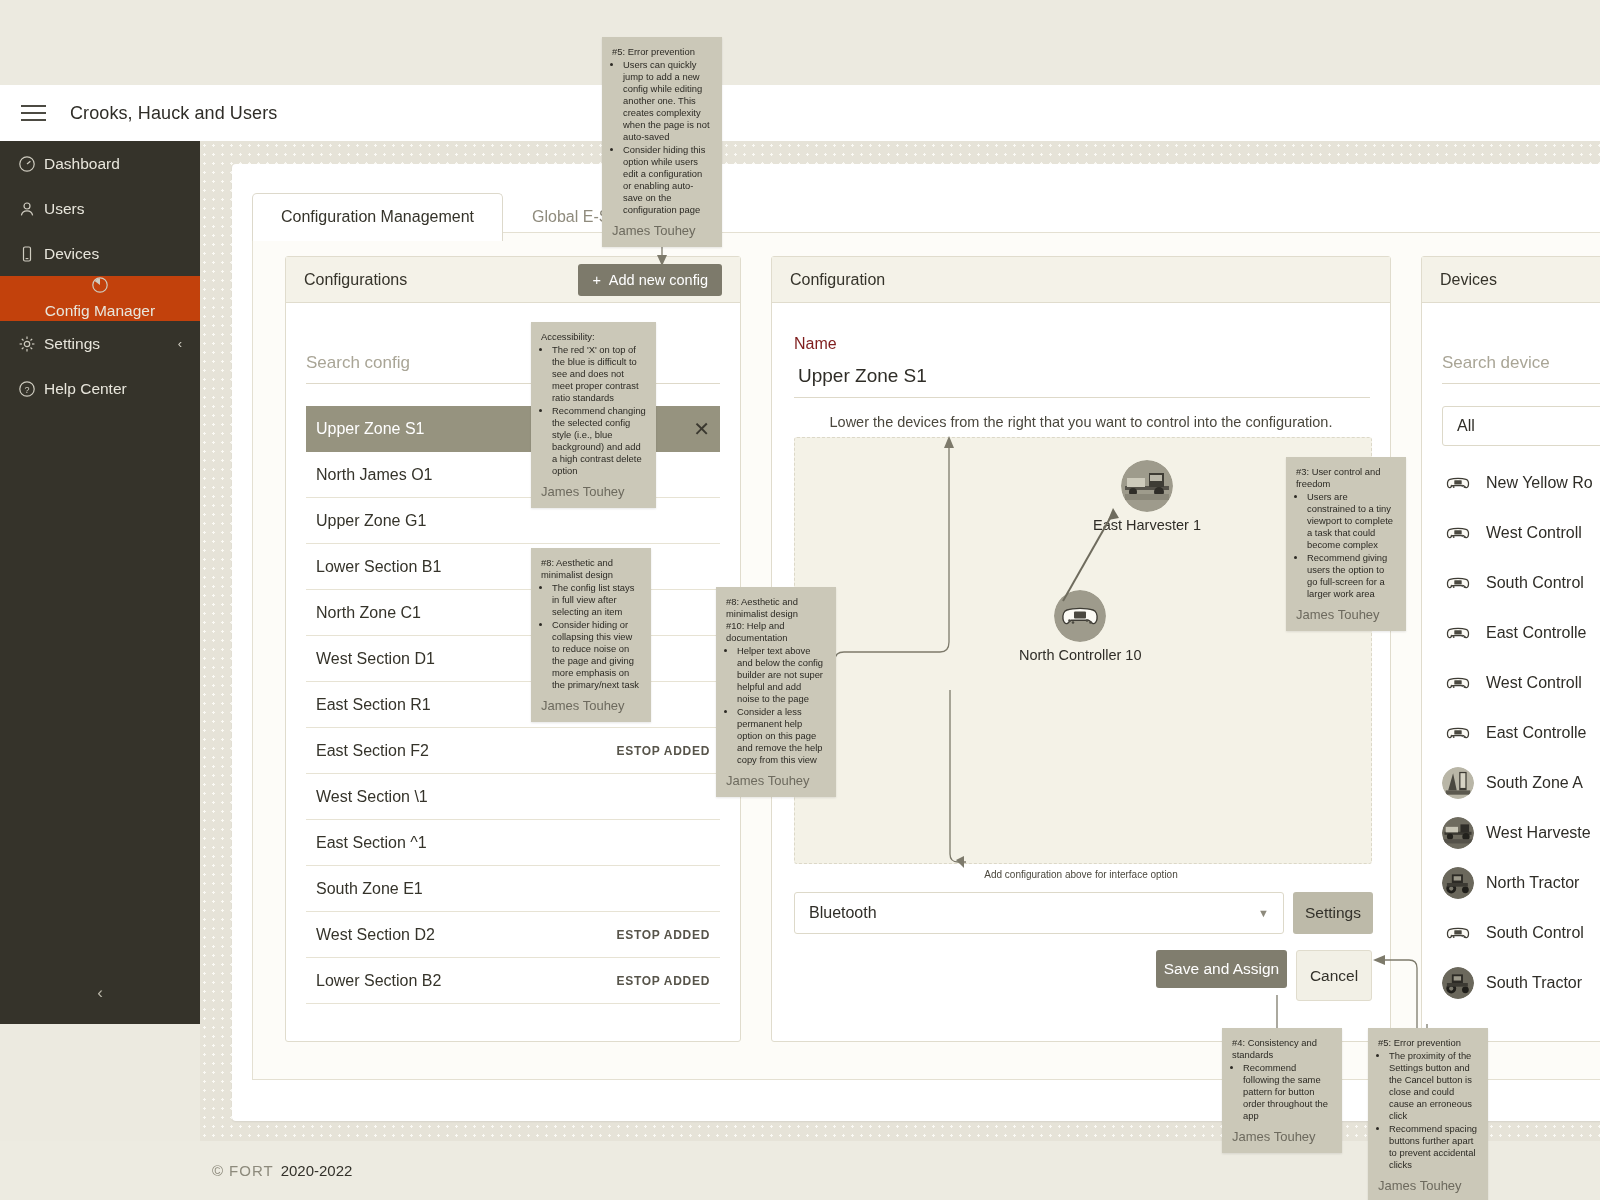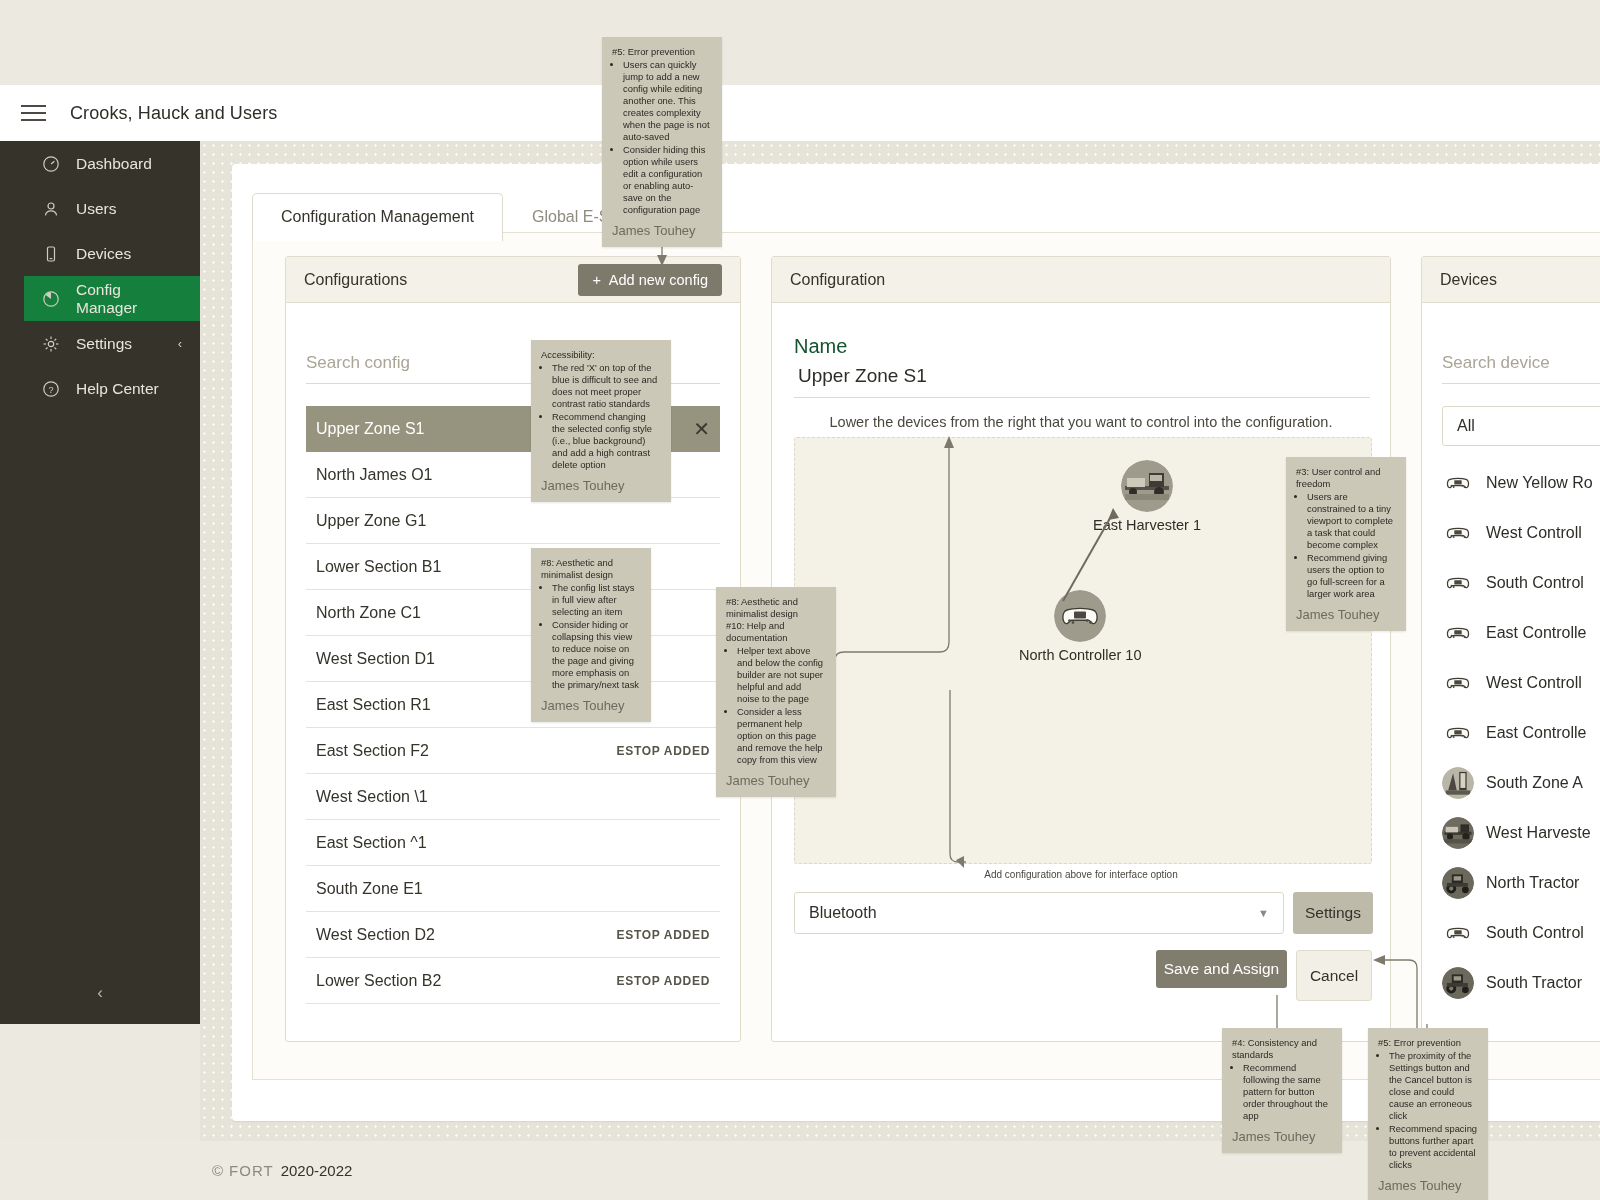--- a/index.html
+++ b/index.html
@@ -22,26 +22,25 @@
     justify-content:center; align-items:center; gap:5px; cursor:pointer; }
   #hamburger i { display:block; width:25px; height:2px; background:#4c4a42; }
   #brand { font-size:18px; color:#2f2d27; letter-spacing:.1px; }
 
   
   #sidebar {
     position:absolute; left:0; top:141px; width:200px; height:883px;
     background:#35332a; z-index:19;
   }
   .nav-item {
-    height:45px; display:flex; align-items:center; gap:16px;
+    height:45px; display:flex; align-items:center; gap:8px;
     padding:0 18px; color:#e8e6dc; font-size:15.5px; cursor:pointer;
     position:relative;
-    margin-left:24px;
-  }
-  .nav-item.active { background:#15803d; }
+  }
+  .nav-item.active { background:#c2410c;flex-direction:column; }
   .nav-ico { width:18px; height:18px; flex:0 0 18px; display:block; }
   .nav-ico svg { display:block; }
   .nav-chevron { margin-left:auto; font-size:13px; color:#cfccc0; }
   #sidebar-collapse {
     position:absolute; left:0; bottom:0; width:200px; height:62px;
     display:flex; align-items:center; justify-content:center;
     color:#b9b6a8; font-size:17px; cursor:pointer;
   }
 
   
@@ -113,21 +112,21 @@
   .config-row .estop {
     margin-left:auto; font-size:12px; font-weight:bold; letter-spacing:.7px;
     color:#57544a;
   }
   .config-row .del-x {
     margin-left:auto; font-size:20px; color:#3a382f; line-height:1; cursor:pointer;
   }
 
   
   #configuration-card { left:771px; top:256px; width:620px; height:786px; z-index:7; }
-  #cfg-name-label { position:absolute; left:22px; top:78px; font-size:20px; color:#14532d; }
+  #cfg-name-label { position:absolute; left:22px; top:78px; font-size:16px; color:#7f1d1d; }
   #cfg-name-input {
     position:absolute; left:22px; top:104px; width:576px;
     border:none; border-bottom:1px solid #ded9c9; background:transparent;
     font-size:19px; color:#2f2d27; padding:4px 4px 10px; outline:none;
     font-family:inherit;
   }
   #drag-help {
     position:absolute; top:157px; left:0; width:100%; text-align:center;
     font-size:14.5px; color:#4a473d;
   }
@@ -603,21 +602,21 @@
 </svg>
 
 <div class="note" id="note0" style="left:602px;top:37px;width:120px">
     <span class="nt-title" style="white-space: pre-line;">#5: Error prevention</span>
     <ul>
       <li>Users can quickly jump to add a new config while editing another one. This creates complexity when the page is not auto-saved</li>
       <li>Consider hiding this option while users edit a configuration or enabling auto-save on the configuration page</li>
     </ul>
     <div class="author">James Touhey</div>
   </div>
-<div class="note" id="note1" style="left:531px;top:340px;width:140px">
+<div class="note" id="note1" style="left:531px;top:322px;width:125px">
     <span class="nt-title" style="white-space: pre-line;">Accessibility:</span>
     <ul>
       <li>The red 'X' on top of the blue is difficult to see and does not meet proper contrast ratio standards</li>
       <li>Recommend changing the selected config style (i.e., blue background) and add a high contrast delete option</li>
     </ul>
     <div class="author">James Touhey</div>
   </div>
 <div class="note" id="note2" style="left:531px;top:548px;width:120px">
     <span class="nt-title" style="white-space: pre-line;">#8: Aesthetic and minimalist design</span>
     <ul>

